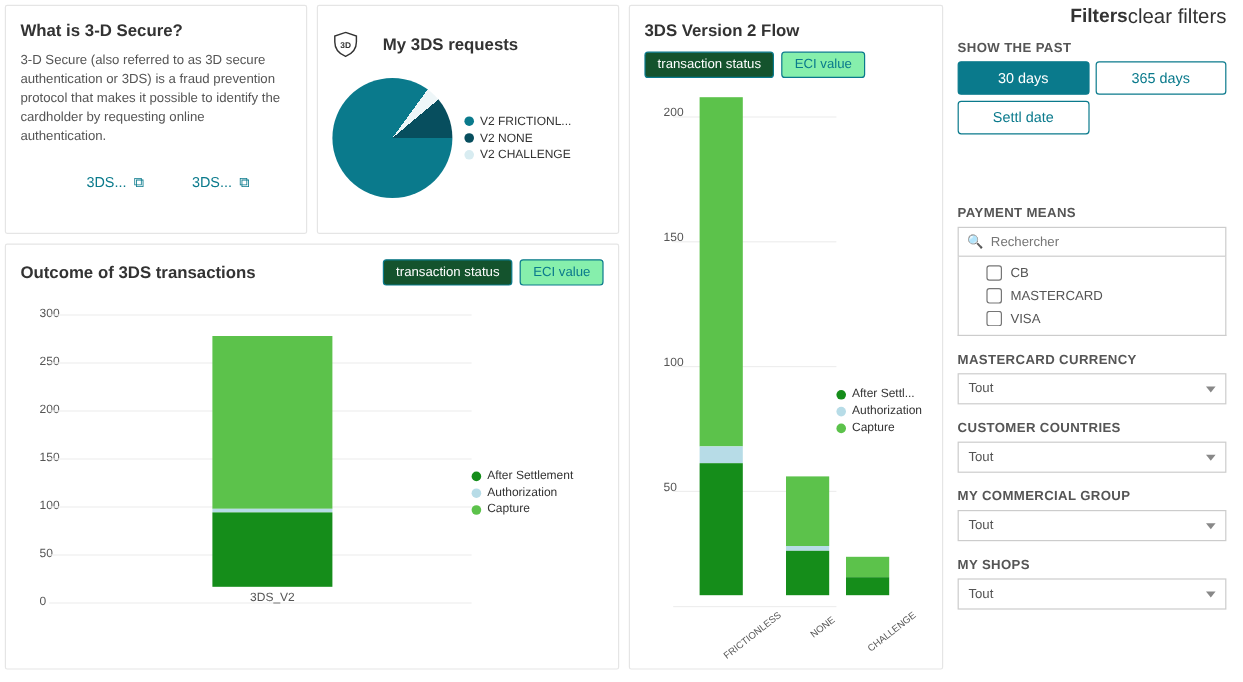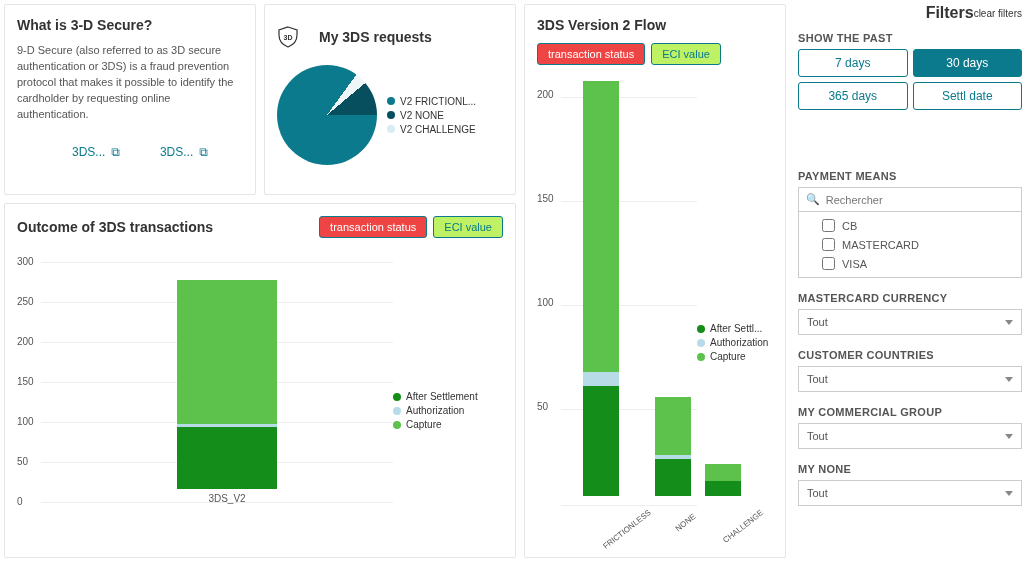--- a/index.html
+++ b/index.html
@@ -16,36 +16,36 @@
 .links{display:flex;gap:40px;margin-top:22px;padding-left:55px}
 .link{color:#0a7a8c;font-size:12px;display:inline-flex;align-items:center;gap:6px}
 .link-icon{color:#0a7a8c}
 .shield-wrap{display:flex;align-items:center;gap:8px;margin-bottom:8px}
 .pie-wrap{display:flex;align-items:center;gap:10px}
 .pie{width:100px;height:100px;border-radius:50%;background:conic-gradient(#0a7a8c 0deg 36deg,#eef6f8 36deg 50deg,#074e5e 50deg 90deg,#0a7a8c 90deg 360deg)}
 .legend{font-size:10px;color:#333}
 .legend-item{display:flex;align-items:center;gap:5px;margin:3px 0;white-space:nowrap}
 .legend-dot{width:8px;height:8px;border-radius:50%;flex-shrink:0}
 .toggle-row{display:flex;gap:6px;margin:4px 0 10px}
-.toggle{border:1px solid #0a7a8c;border-radius:3px;padding:4px 10px;font-size:11px;cursor:pointer;background:#bef264;color:#0a7a8c}
-.toggle.active{background:#ef4444;color:#fff}
+.toggle{border:1px solid #0a7a8c;border-radius:3px;padding:4px 10px;font-size:11px;cursor:pointer;background:#86efac;color:#0a7a8c}
+.toggle.active{background:#14532d;color:#fff}
 .chart-area{position:relative;height:280px}
 .chart-area-flow{position:relative;height:470px}
-.axis-label{position:absolute;left:0;font-size:10px;color:#555}
+.axis-label{position:absolute;left:16px;font-size:10px;color:#555}
 .grid-line{position:absolute;left:24px;right:0;border-top:1px solid #eee}
 .bar-stack{position:absolute;bottom:24px;width:100px}
 .bar-seg{width:100%}
 .bar-label{font-size:10px;color:#555;text-align:center;margin-top:4px}
 .flow-bars{position:absolute;bottom:40px;left:46px;display:flex;gap:14px;align-items:flex-end}
 .flow-bar{width:36px}
 .flow-cat{font-size:8px;color:#555;text-align:center;transform:rotate(-38deg);transform-origin:top right;white-space:nowrap;position:relative;top:12px;right:-6px}
 .legend2{font-size:10px;color:#333}
 .filters-head{display:flex;justify-content:flex-end;align-items:center;margin-bottom:10px}
 .filters-title{font-size:16px;font-weight:bold}
-.clear{font-size:10px;color:#333;cursor:pointer}
+.clear{font-size:17px;color:#333;cursor:pointer}
 .section-label{font-size:11px;font-weight:bold;color:#555;letter-spacing:0.3px;margin:14px 0 5px}
 .day-btns{display:grid;grid-template-columns:1fr 1fr;gap:5px}
 .day-btn{border:1px solid #0a7a8c;border-radius:3px;padding:6px 4px;font-size:12px;text-align:center;color:#0a7a8c;background:#fff;cursor:pointer}
 .day-btn.active{background:#0a7a8c;color:#fff}
 .search-box{border:1px solid #ccc;padding:5px 7px;display:flex;align-items:center;gap:6px;font-size:11px;color:#888}
 .search-box input{border:none;outline:none;font-size:11px;flex:1}
 .chk-list{border:1px solid #ccc;border-top:none;padding:4px 7px}
 .chk-item{display:flex;align-items:center;gap:7px;font-size:11px;color:#555;padding:3px 16px}
 .chk-item input{accent-color:#0a7a8c}
 .select{border:1px solid #ccc;padding:6px 8px;display:flex;justify-content:space-between;align-items:center;font-size:11px;color:#555;cursor:pointer}
@@ -53,21 +53,21 @@
 .outcome-head{display:flex;justify-content:space-between;align-items:center;margin-bottom:10px}
 .flow-wrap{display:flex;align-items:flex-start}
 </style>
 </head>
 <body>
 
 <div class="dashboard">
 
   <div class="card what-is">
     <div class="card-title">What is 3-D Secure?</div>
-    <div class="card-subtitle">9-D Secure (also referred to as 3D secure authentication or 3DS) is a fraud prevention protocol that makes it possible to identify the cardholder by requesting online authentication.</div>
+    <div class="card-subtitle">3-D Secure (also referred to as 3D secure authentication or 3DS) is a fraud prevention protocol that makes it possible to identify the cardholder by requesting online authentication.</div>
     <div class="links">
       <a class="link">
         <span>3DS...</span>
         <span class="link-icon">⧉</span>
       </a>
       <a class="link">
         <span>3DS...</span>
         <span class="link-icon">⧉</span>
       </a>
     </div>
@@ -160,21 +160,20 @@
     </div>
   </div>
 
   <div class="filters">
     <div class="filters-head">
       <div class="filters-title">Filters</div>
       <div class="clear">clear filters</div>
     </div>
     <div class="section-label" style="margin-top:0">SHOW THE PAST</div>
     <div class="day-btns">
-      <div class="day-btn">7 days</div>
       <div class="day-btn active">30 days</div>
       <div class="day-btn">365 days</div>
       <div class="day-btn">Settl date</div>
     </div>
 
     <div class="section-label" style="margin-top:60px">PAYMENT MEANS</div>
     <div class="search-box">
       <span>🔍</span>
       <input type="text" placeholder="Rechercher" style="">
     </div>
@@ -204,21 +203,21 @@
         <span>Tout</span>
         <span class="chev"></span>
       </div>
 
     <div class="section-label">MY COMMERCIAL GROUP</div>
     <div class="select">
         <span>Tout</span>
         <span class="chev"></span>
       </div>
 
-    <div class="section-label">MY NONE</div>
+    <div class="section-label">MY SHOPS</div>
     <div class="select">
         <span>Tout</span>
         <span class="chev"></span>
       </div>
   </div>
 
   <div class="card outcome">
     <div class="outcome-head">
       <div class="card-title" style="margin:0">Outcome of 3DS transactions</div>
       <div class="toggle-row" style="margin:0">

